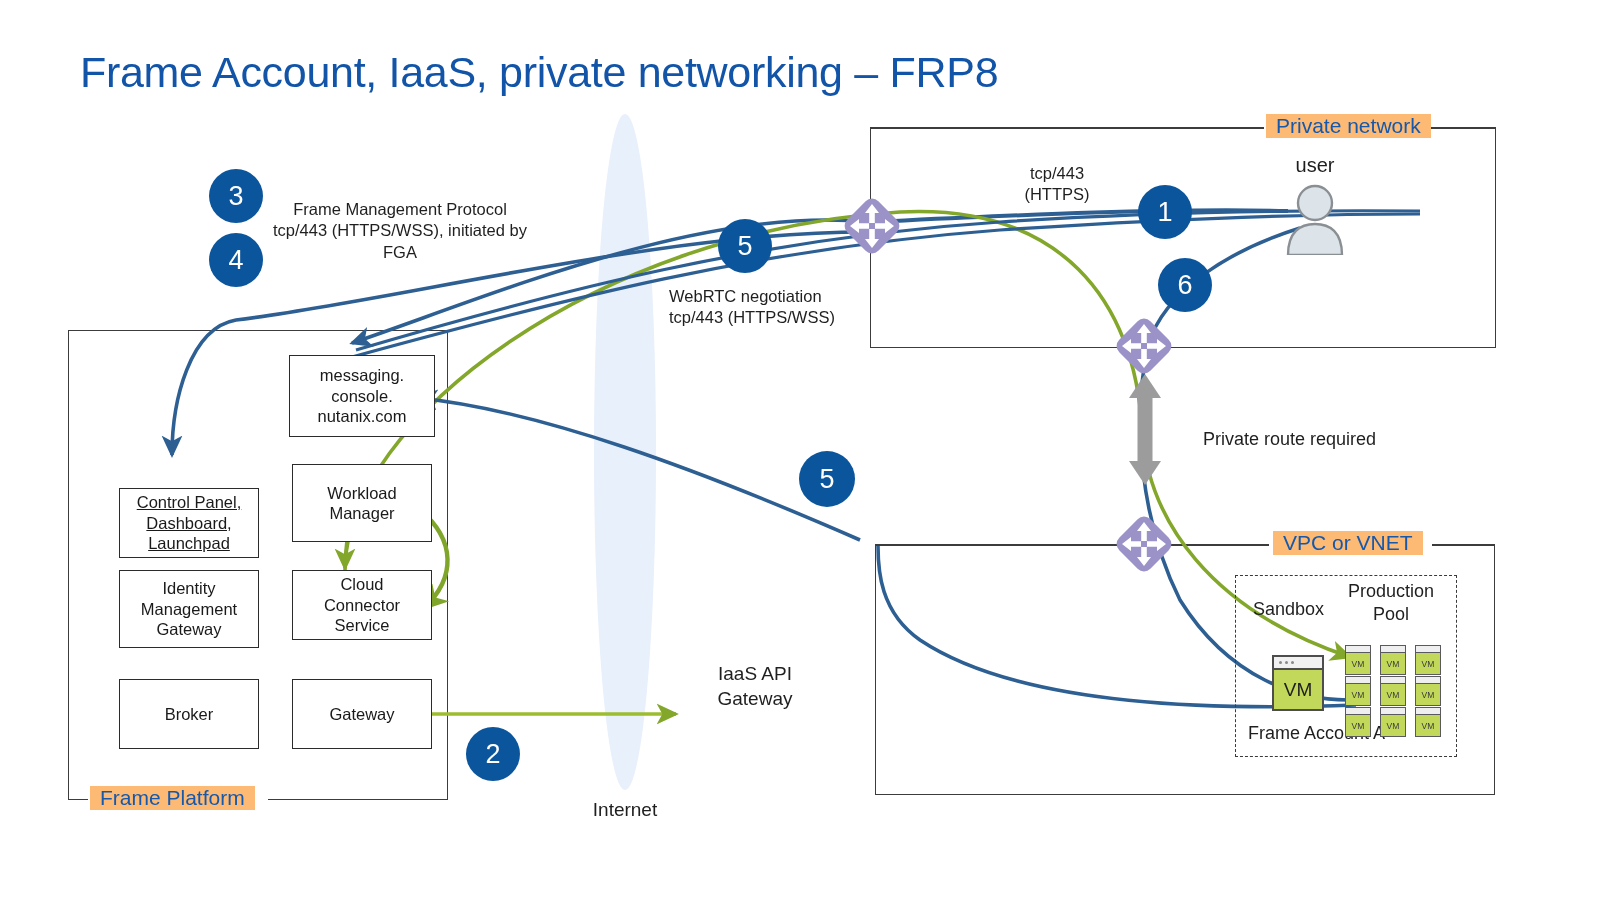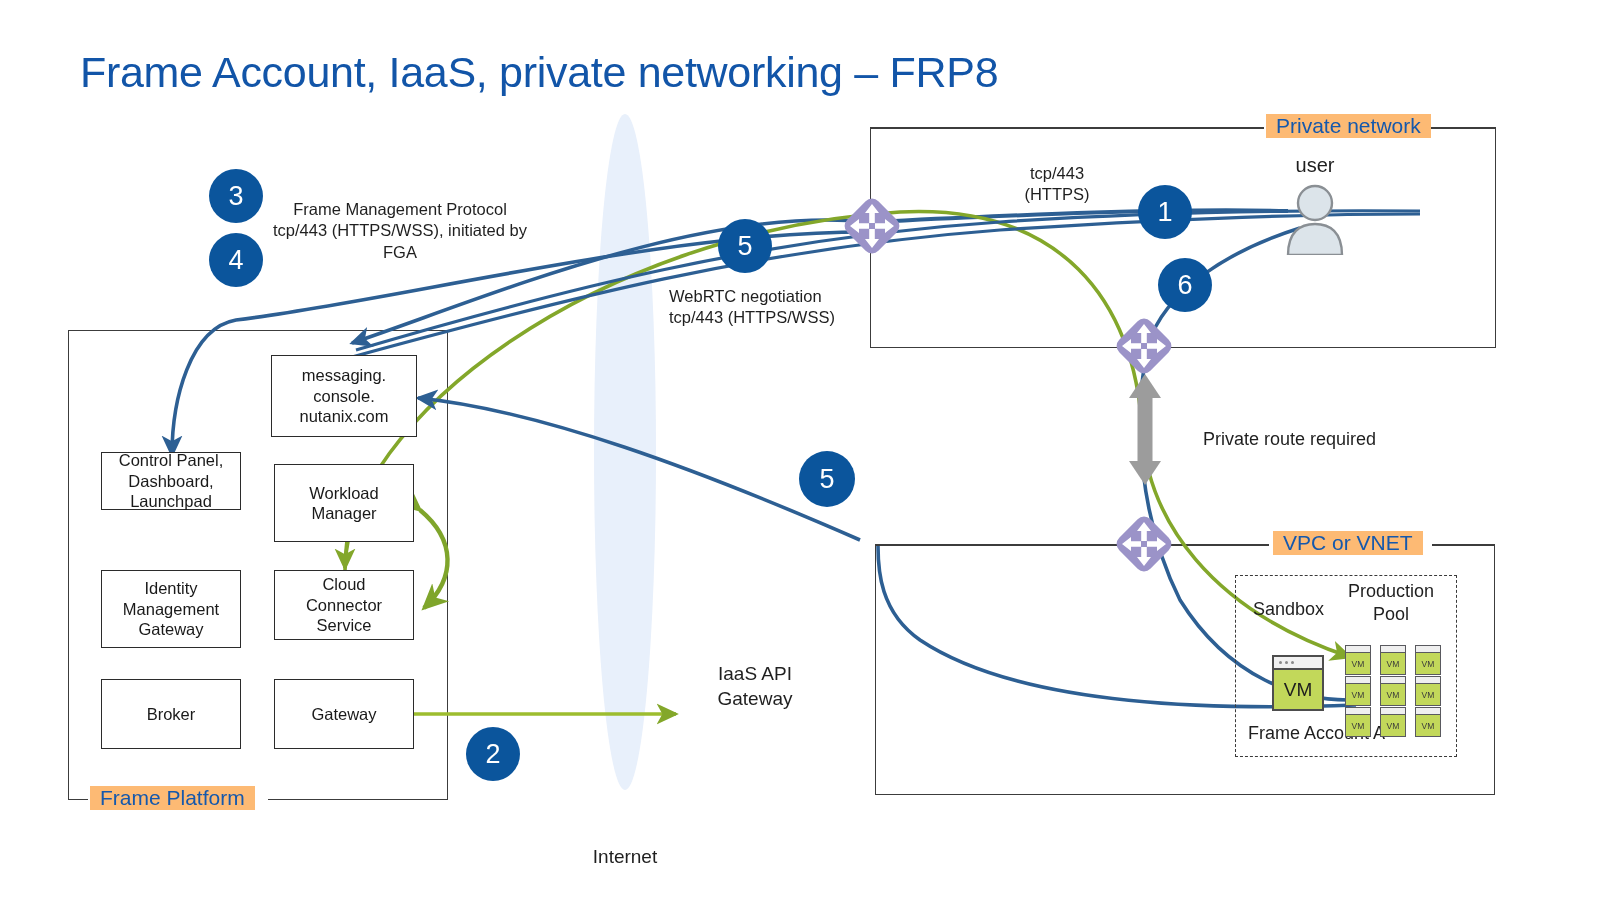--- a/index.html
+++ b/index.html
@@ -22,20 +22,21 @@
   .svg-layer{position:absolute;left:0;top:0;width:1600px;height:900px;overflow:visible;}
   .lines{z-index:5;}
 
   
   .node{
     position:absolute;box-sizing:border-box;
     border:1.6px solid #2b2b2b;background:#fff;
     display:flex;align-items:center;justify-content:center;text-align:center;
     font-size:16.5px;line-height:1.24;color:#1a1a1a;
     z-index:7;
+    margin-left:18px;
   }
   .node span{display:block;padding:0 4px;}
 
   
   .group-frame{
     position:absolute;box-sizing:border-box;
     border:1.5px solid #3c3c3c;background:transparent;z-index:3;
   }
   .group-label{
     position:absolute;background:#fdba74;padding:0 10px;
@@ -190,21 +191,21 @@
       <path d="M 1145 485 L 1161 461 L 1129 461 Z" fill="#9c9c9c"></path>
     </g>
   </svg>
 
   <div class="node" style="left:271px;top:355px;width:146px;height:82px;">
     <span style="white-space:pre-line;">messaging.
 console.
 nutanix.com</span>
   </div>
 
-  <div class="node" style="left:101px;top:452px;width:140px;height:58px;">
+  <div class="node" style="left:101px;top:488px;width:140px;height:70px;text-decoration:underline;">
     <span style="white-space:pre-line;">Control Panel,
 Dashboard,
 Launchpad</span>
   </div>
 
   <div class="node" style="left:274px;top:464px;width:140px;height:78px;">
     <span style="white-space:pre-line;">Workload
 Manager</span>
   </div>
 
@@ -330,21 +331,21 @@
   <div class="label center" style="left:1002px;top:163px;width:110px;">tcp/443
 (HTTPS)</div>
 
 
   <div class="label left" style="left:1203px;top:428px;width:260px;font-size:18px;">Private route required</div>
 
 
   <div class="label center" style="left:700px;top:662px;width:110px;font-size:19px;">IaaS API
 Gateway</div>
 
-  <div class="label center" style="left:565px;top:798px;width:120px;font-size:19px;margin-top:47px;">Internet</div>
+  <div class="label center" style="left:565px;top:798px;width:120px;font-size:19px;">Internet</div>
 
   <div class="badge" style="left:209px;top:169px;width:54px;height:54px;">
     <span>3</span>
   </div>
   <div class="badge" style="left:209px;top:233px;width:54px;height:54px;">
     <span>4</span>
   </div>
   <div class="badge" style="left:718px;top:219px;width:54px;height:54px;">
     <span>5</span>
   </div>

